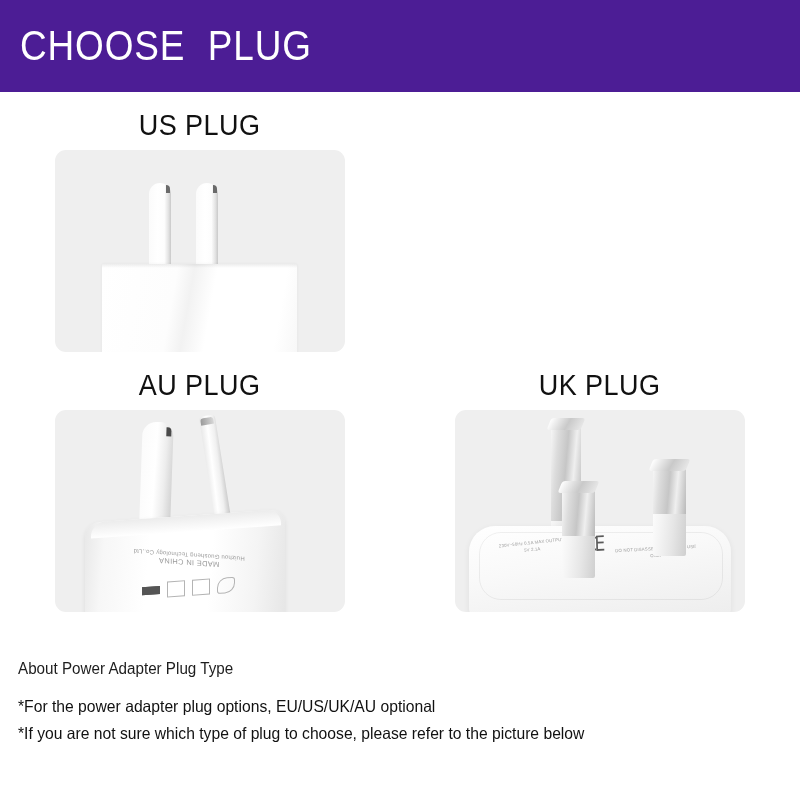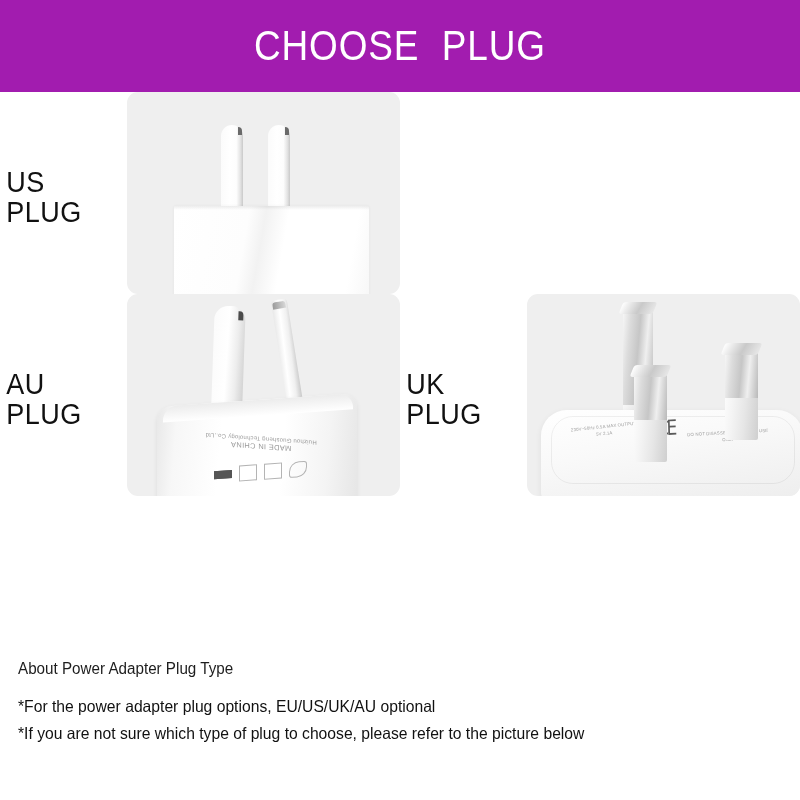--- a/index.html
+++ b/index.html
@@ -13,24 +13,23 @@
     background: #ffffff;
     font-family: "Liberation Sans", "DejaVu Sans", sans-serif;
     overflow: hidden;
     position: relative;
   }
 
   
   .header-bar {
     width: 800px;
     height: 92px;
-    background: #a21caf;
+    background: #4c1d95;
     display: flex;
     align-items: center;
-    justify-content: center;
     box-sizing: border-box;
   }
   .header-title {
     color: #ffffff;
     font-size: 42px;
     font-weight: 400;
     letter-spacing: 1px;
     transform: scaleX(0.88);
     white-space: pre;
     line-height: 1;
@@ -43,21 +42,21 @@
     padding: 0;
   }
   .plug-row {
     display: flex;
     width: 800px;
   }
   .plug-cell {
     width: 400px;
     box-sizing: border-box;
     display: flex;
-    flex-direction: row;
+    flex-direction: column;
     align-items: center;
   }
   .plug-title {
     font-size: 30px;
     color: #111111;
     font-weight: 400;
     letter-spacing: 0.5px;
     transform: scaleX(0.9);
     margin-top: 18px;
     margin-bottom: 10px;

